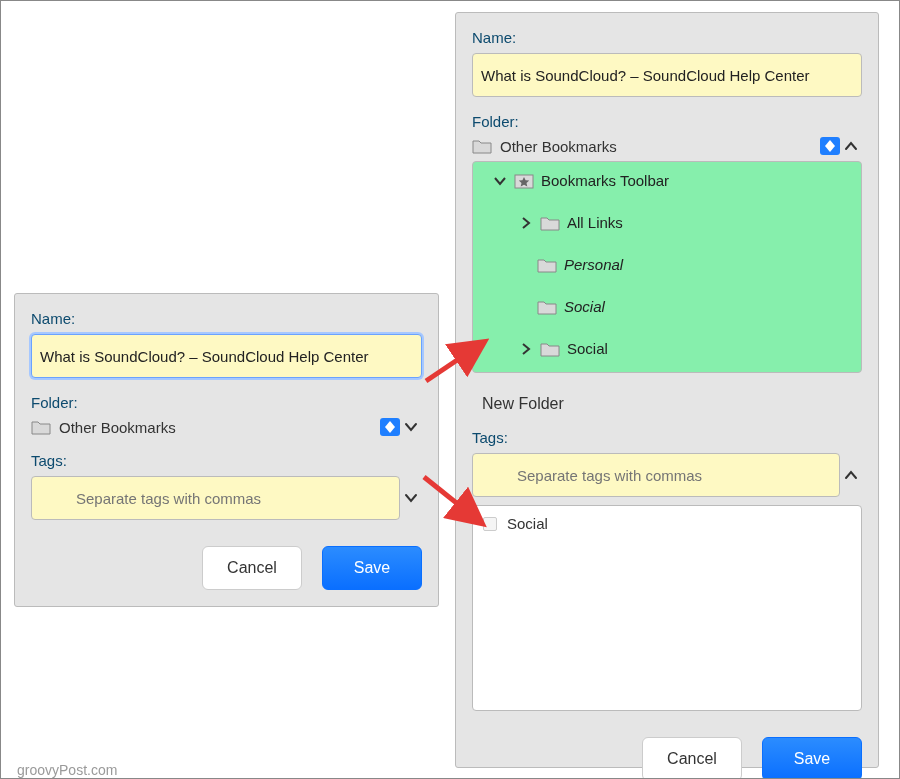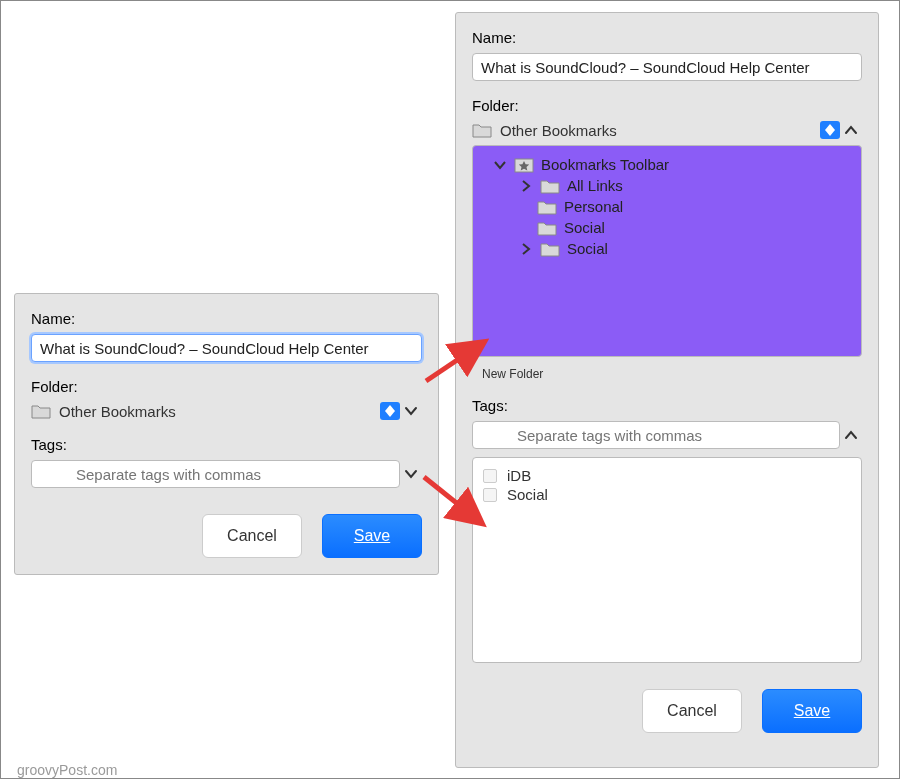--- a/index.html
+++ b/index.html
@@ -28,28 +28,28 @@
   .d-left {
     left: 13px; top: 292px;
     width: 425px;
   }
   
   .d-right {
     left: 454px; top: 11px;
     width: 424px;
     height: 756px;
   }
-  .lbl { margin: 2px 0 7px 0; font-size: 15px; color: #000000; }
+  .lbl { margin: 2px 0 7px 0; font-size: 15px; color: #0c4a6e; }
   .input {
     width: 100%;
-    height: 28px;
+    height: 44px;
     padding: 3px 8px;
     font-size: 15px;
     color: #222;
-    background: #ffffff;
+    background: #fef9c3;
     border: 1px solid #bbb;
     border-radius: 4px;
     outline: none;
   }
   .input.focused {
     border: 1px solid #6aa2ff;
     box-shadow: 0 0 0 2px #a6c8ff;
   }
   .folder-row {
     display: flex;
@@ -95,51 +95,50 @@
   }
   .btn-default {
     background: #fff;
     border: 1px solid #ccc;
     color: #333;
   }
   .btn-primary {
     background: linear-gradient(#2b8cff,#0a6fff);
     border: 1px solid #0a6fff;
     color: #fff;
-    text-decoration: underline;
   }
   .placeholder-text { color: #888; padding-left: 44px; }
 
   
   .tree-box {
-    background: #8b5cf6;
+    background: #86efac;
     border: 1px solid #bbb;
     border-radius: 4px;
     padding: 8px 6px;
     margin-top: 6px;
     height: 212px;
     overflow: auto;
   }
   .tree-item {
     display: flex; align-items: center;
     gap: 7px;
     padding: 2px 0;
     font-size: 15px;
     color: #222;
   }
   .indent1 { padding-left: 14px; }
-  .indent2 { padding-left: 40px; }
-  .indent2.nochev { padding-left: 58px; }
+  .indent2 { padding-left: 40px; margin-top: 21px; }
+  .indent2.nochev { padding-left: 58px; font-style: italic; }
   .chev-down, .chev-right, .chev-up { width: 14px; height:14px; display:flex;align-items:center;justify-content:center; }
   .folder-icon, .star-folder-icon {
     width: 20px; height: 16px;
   }
   .new-folder {
-    margin-top: 10px;
-    font-size: 12px;
+    margin-top: 22px;
+    font-size: 16px;
     color: #333;
     padding-left: 10px;
     cursor: pointer;
   }
   
   .tags-box {
     background: #fff;
     border: 1px solid #bbb;
     border-radius: 4px;
     margin-top: 8px;
@@ -316,24 +315,20 @@
     <div class="folder-row">
       <input class="input placeholder-text" style="flex: 1 1 0%;" placeholder="Separate tags with commas">
       <div class="chev-btn">
         <svg width="14" height="14" viewBox="0 0 14 14">
             <path d="M2 10 L7 4 L12 10" stroke="#333" stroke-width="2" fill="none" stroke-linecap="round"></path>
           </svg>
       </div>
     </div>
 
     <div class="tags-box">
-      <div class="tag-item">
-        <span class="tag-swatch"></span>
-        <span>iDB</span>
-      </div>
       <div class="tag-item">
         <span class="tag-swatch"></span>
         <span>Social</span>
       </div>
     </div>
 
     <div class="btn-row">
       <div class="btn btn-default">
           <span>Cancel</span>
         </div>

